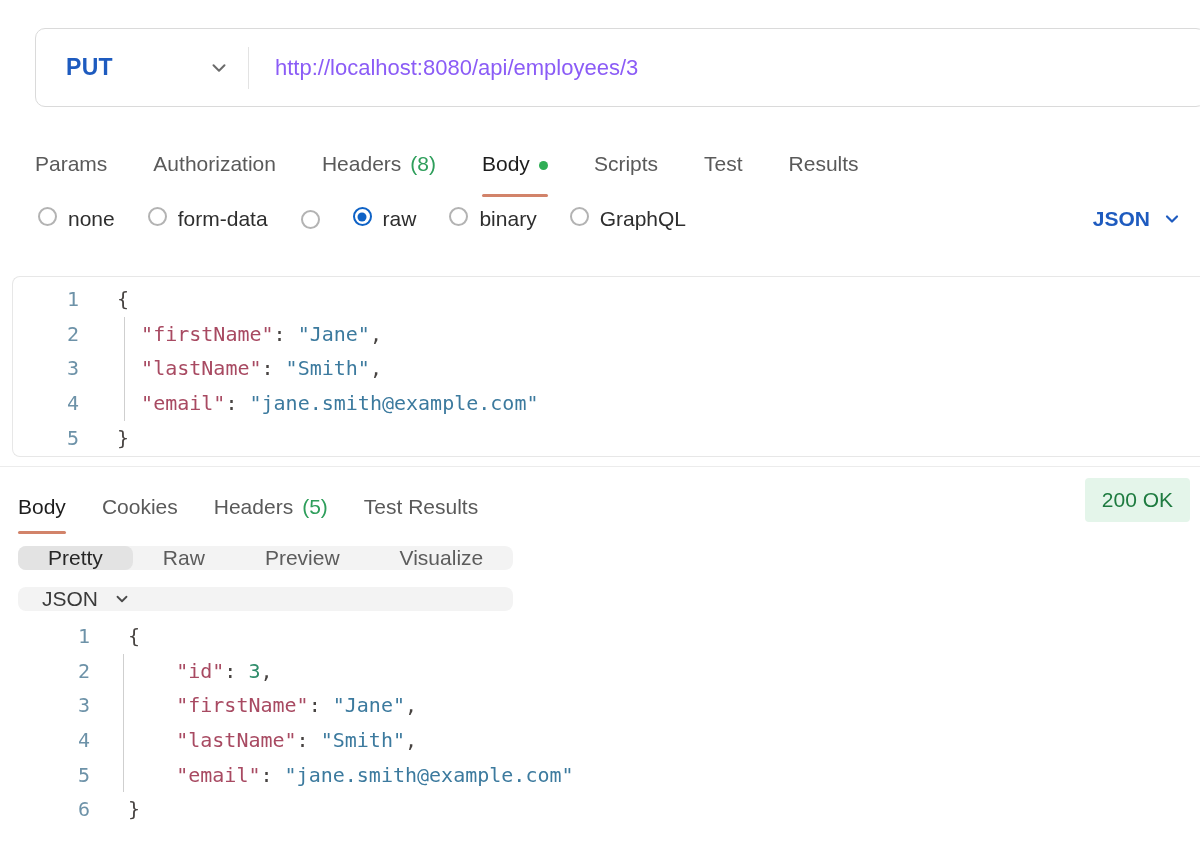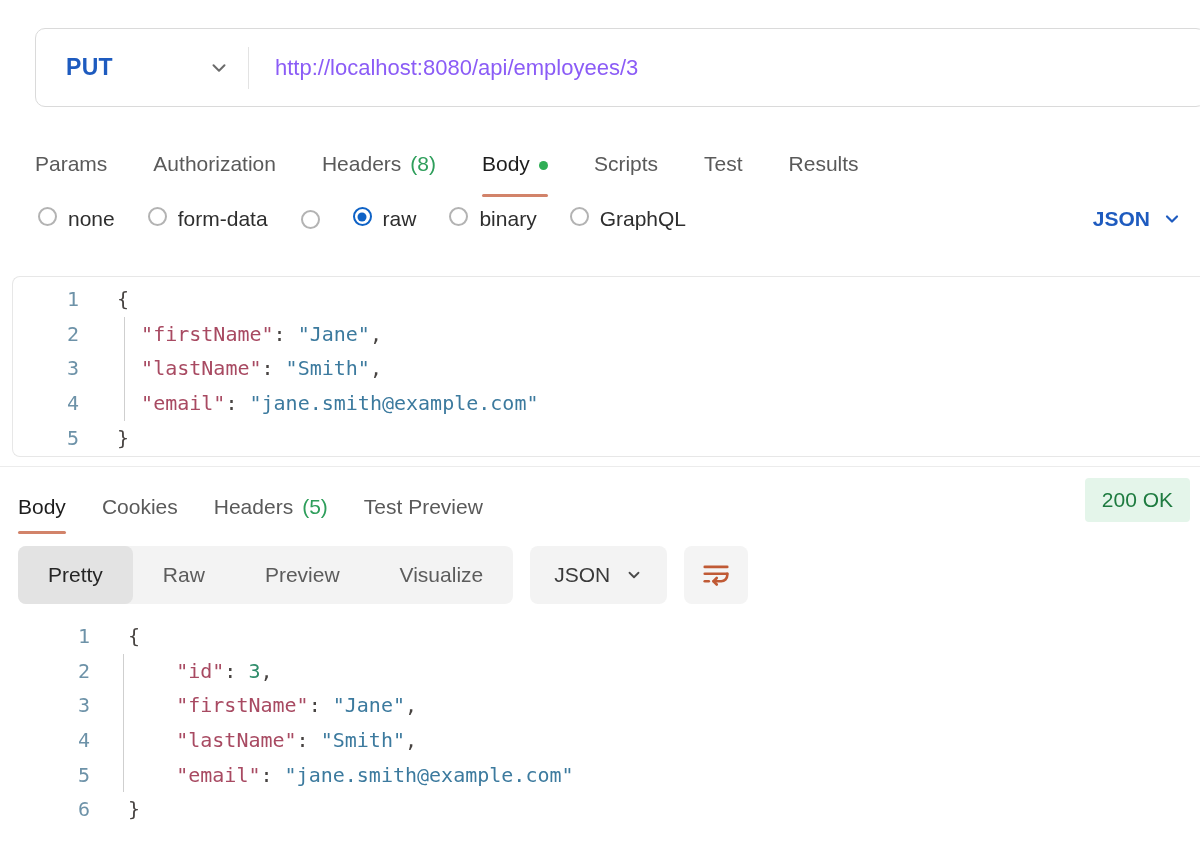--- a/index.html
+++ b/index.html
@@ -93,21 +93,21 @@
   .resp-tabs .tab { padding-bottom: 15px; }
   .status-badge {
     margin-left: auto; align-self: flex-start; margin-top: -5px;
     background: #e4f5ea; color: #1e7b40; font-size: 21px; font-weight: 500;
     padding: 10px 17px; border-radius: 4px; cursor: pointer;
   }
 
   
   .resp-toolbar {
     position: absolute; left: 18px; top: 546px; height: 58px;
-    display: flex; align-items: stretch; gap: 17px;
+    display: flex; align-items: stretch; gap: 17px; flex-direction: column;
   }
   .segmented { display: flex; background: #f3f3f3; border-radius: 8px; }
   .segment {
     padding: 0 30px; display: flex; align-items: center;
     font-size: 21px; color: #5c5c5c; cursor: pointer; border-radius: 8px;
   }
   .segment.active { background: #e3e3e3; color: #262626; }
   .format-btn {
     background: #f3f3f3; border-radius: 8px; padding: 0 24px;
     display: flex; align-items: center; gap: 15px;
@@ -213,21 +213,21 @@
       <span class="tab-label">Body</span>
     </div>
     <div class="tab">
       <span class="tab-label">Cookies</span>
     </div>
     <div class="tab">
       <span class="tab-label">Headers</span>
       <span class="tab-count">(5)</span>
     </div>
     <div class="tab">
-      <span class="tab-label">Test Preview</span>
+      <span class="tab-label">Test Results</span>
     </div>
     <div class="status-badge">200 OK</div>
   </div>
 
 <div class="resp-toolbar">
   <div class="segmented" id="segments">
       <div class="segment active">Pretty</div>
       <div class="segment">Raw</div>
       <div class="segment">Preview</div>
       <div class="segment">Visualize</div>

